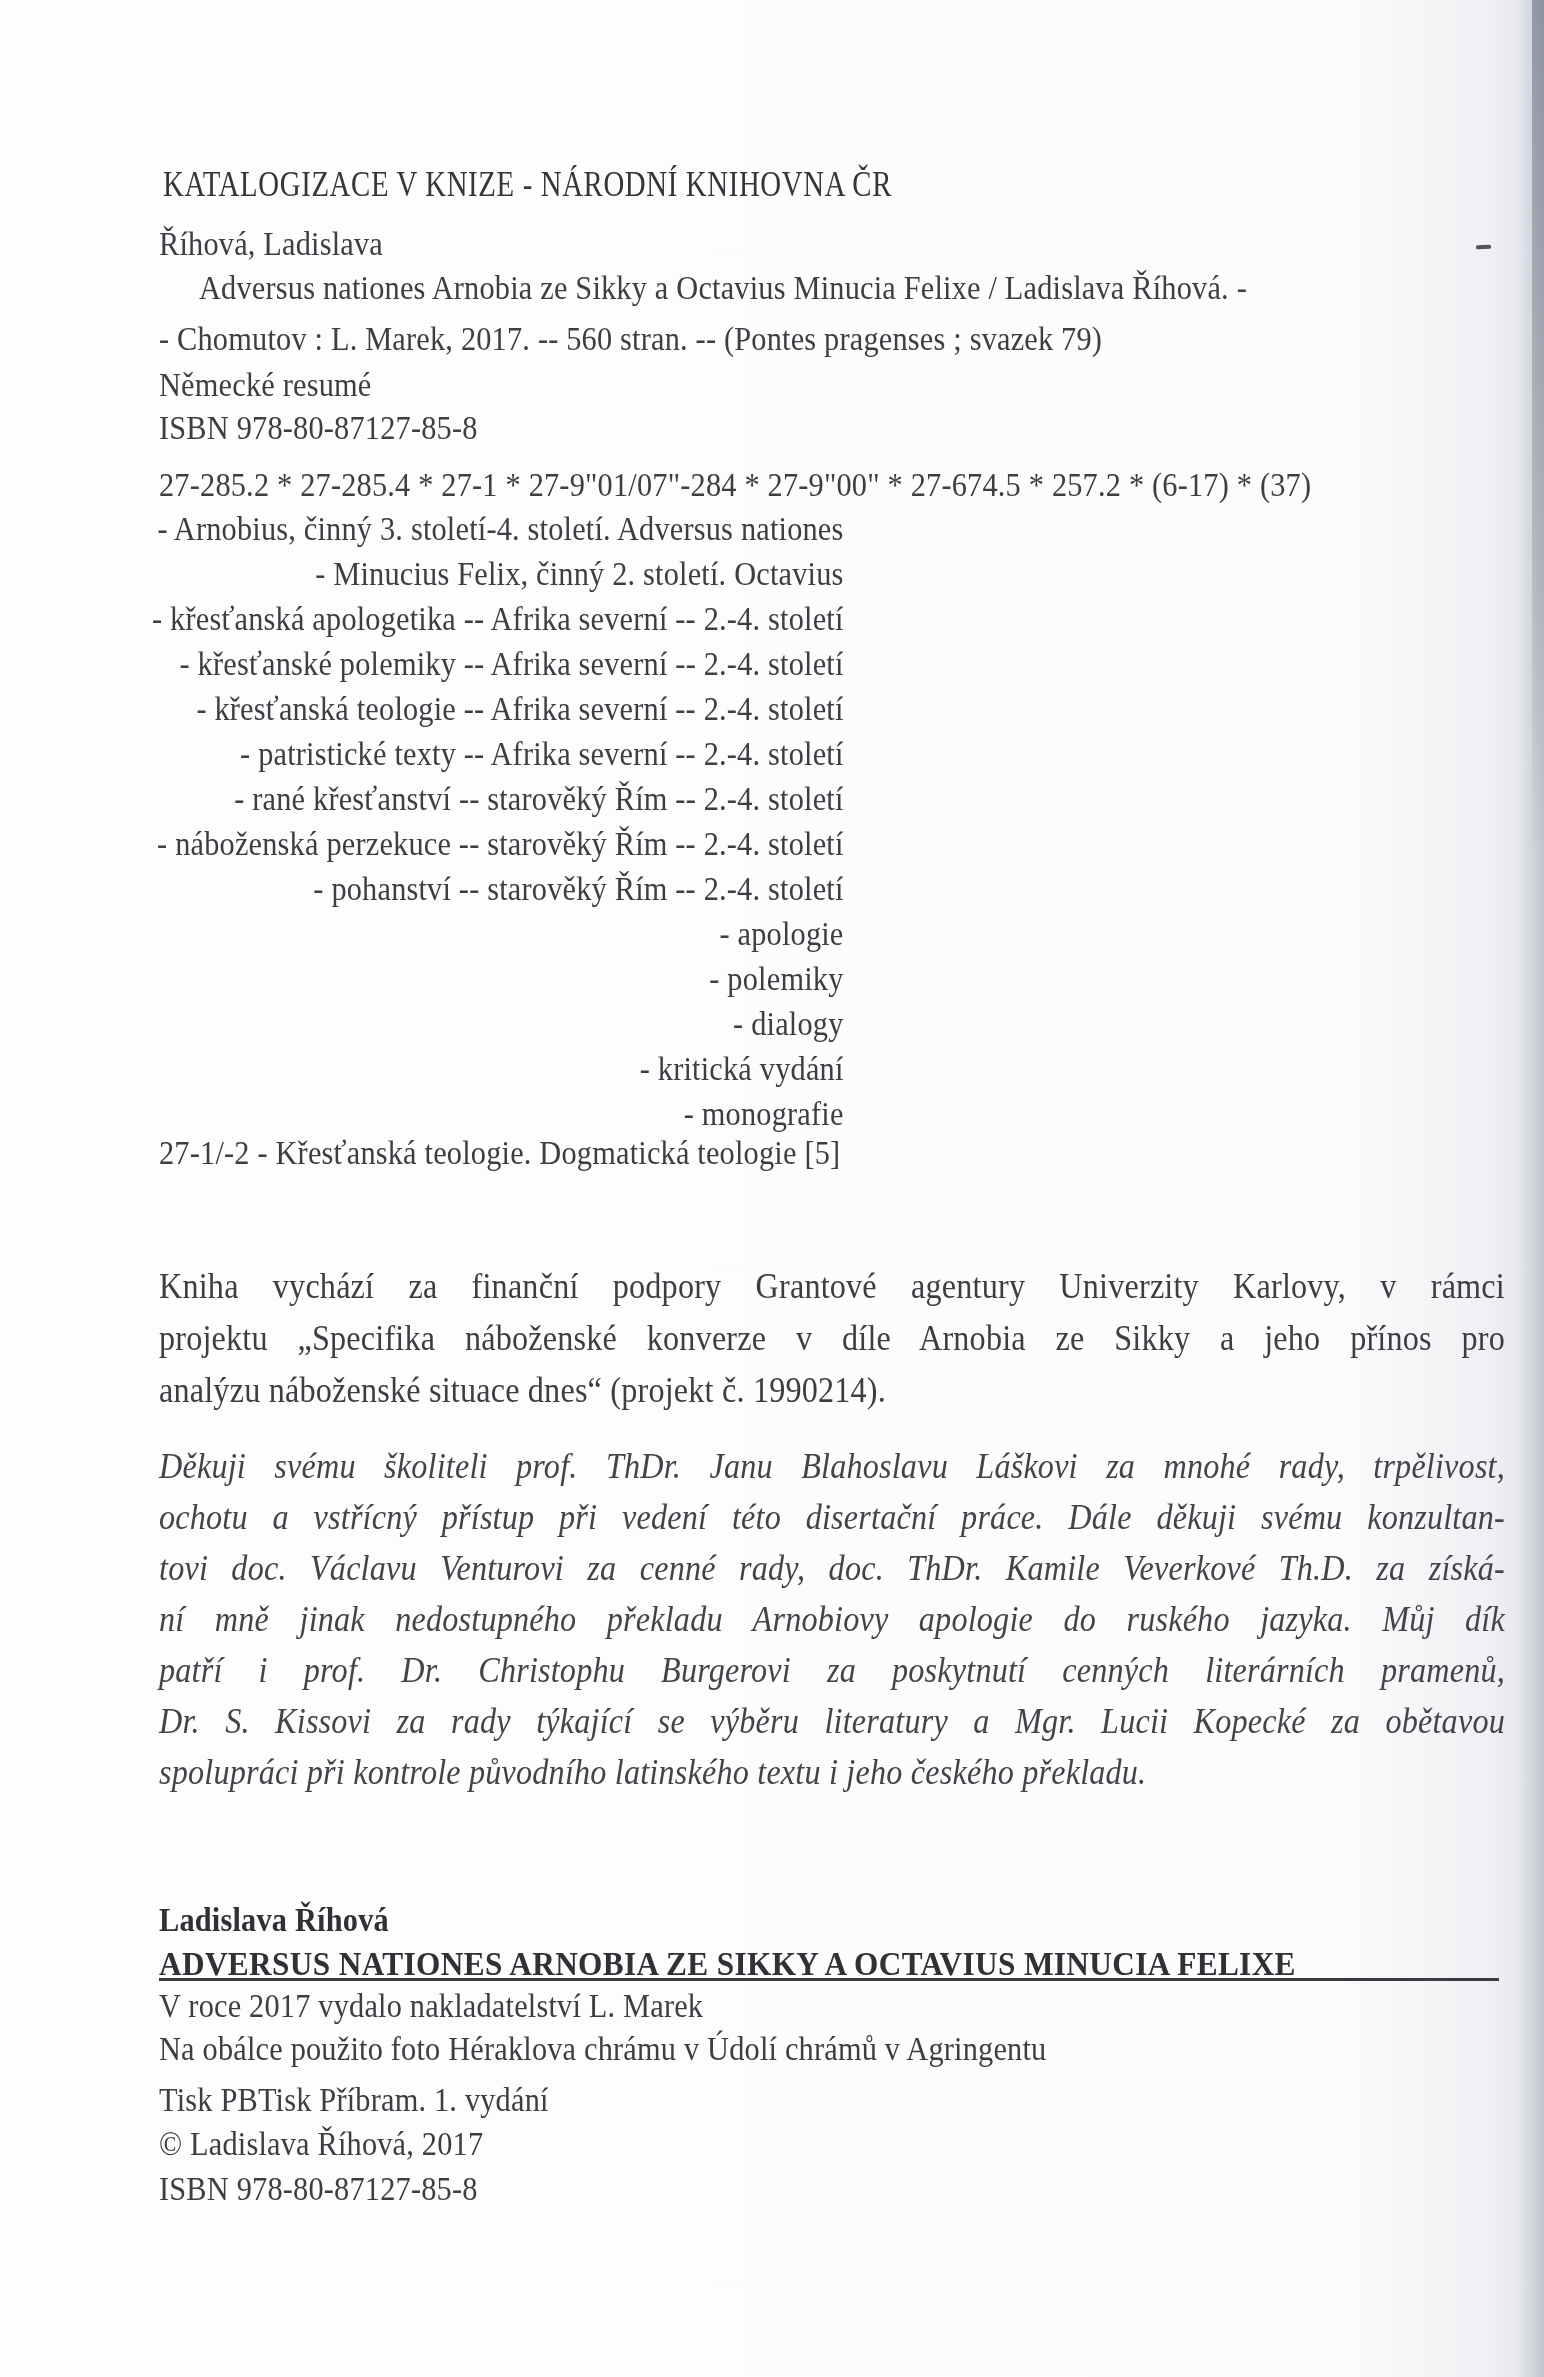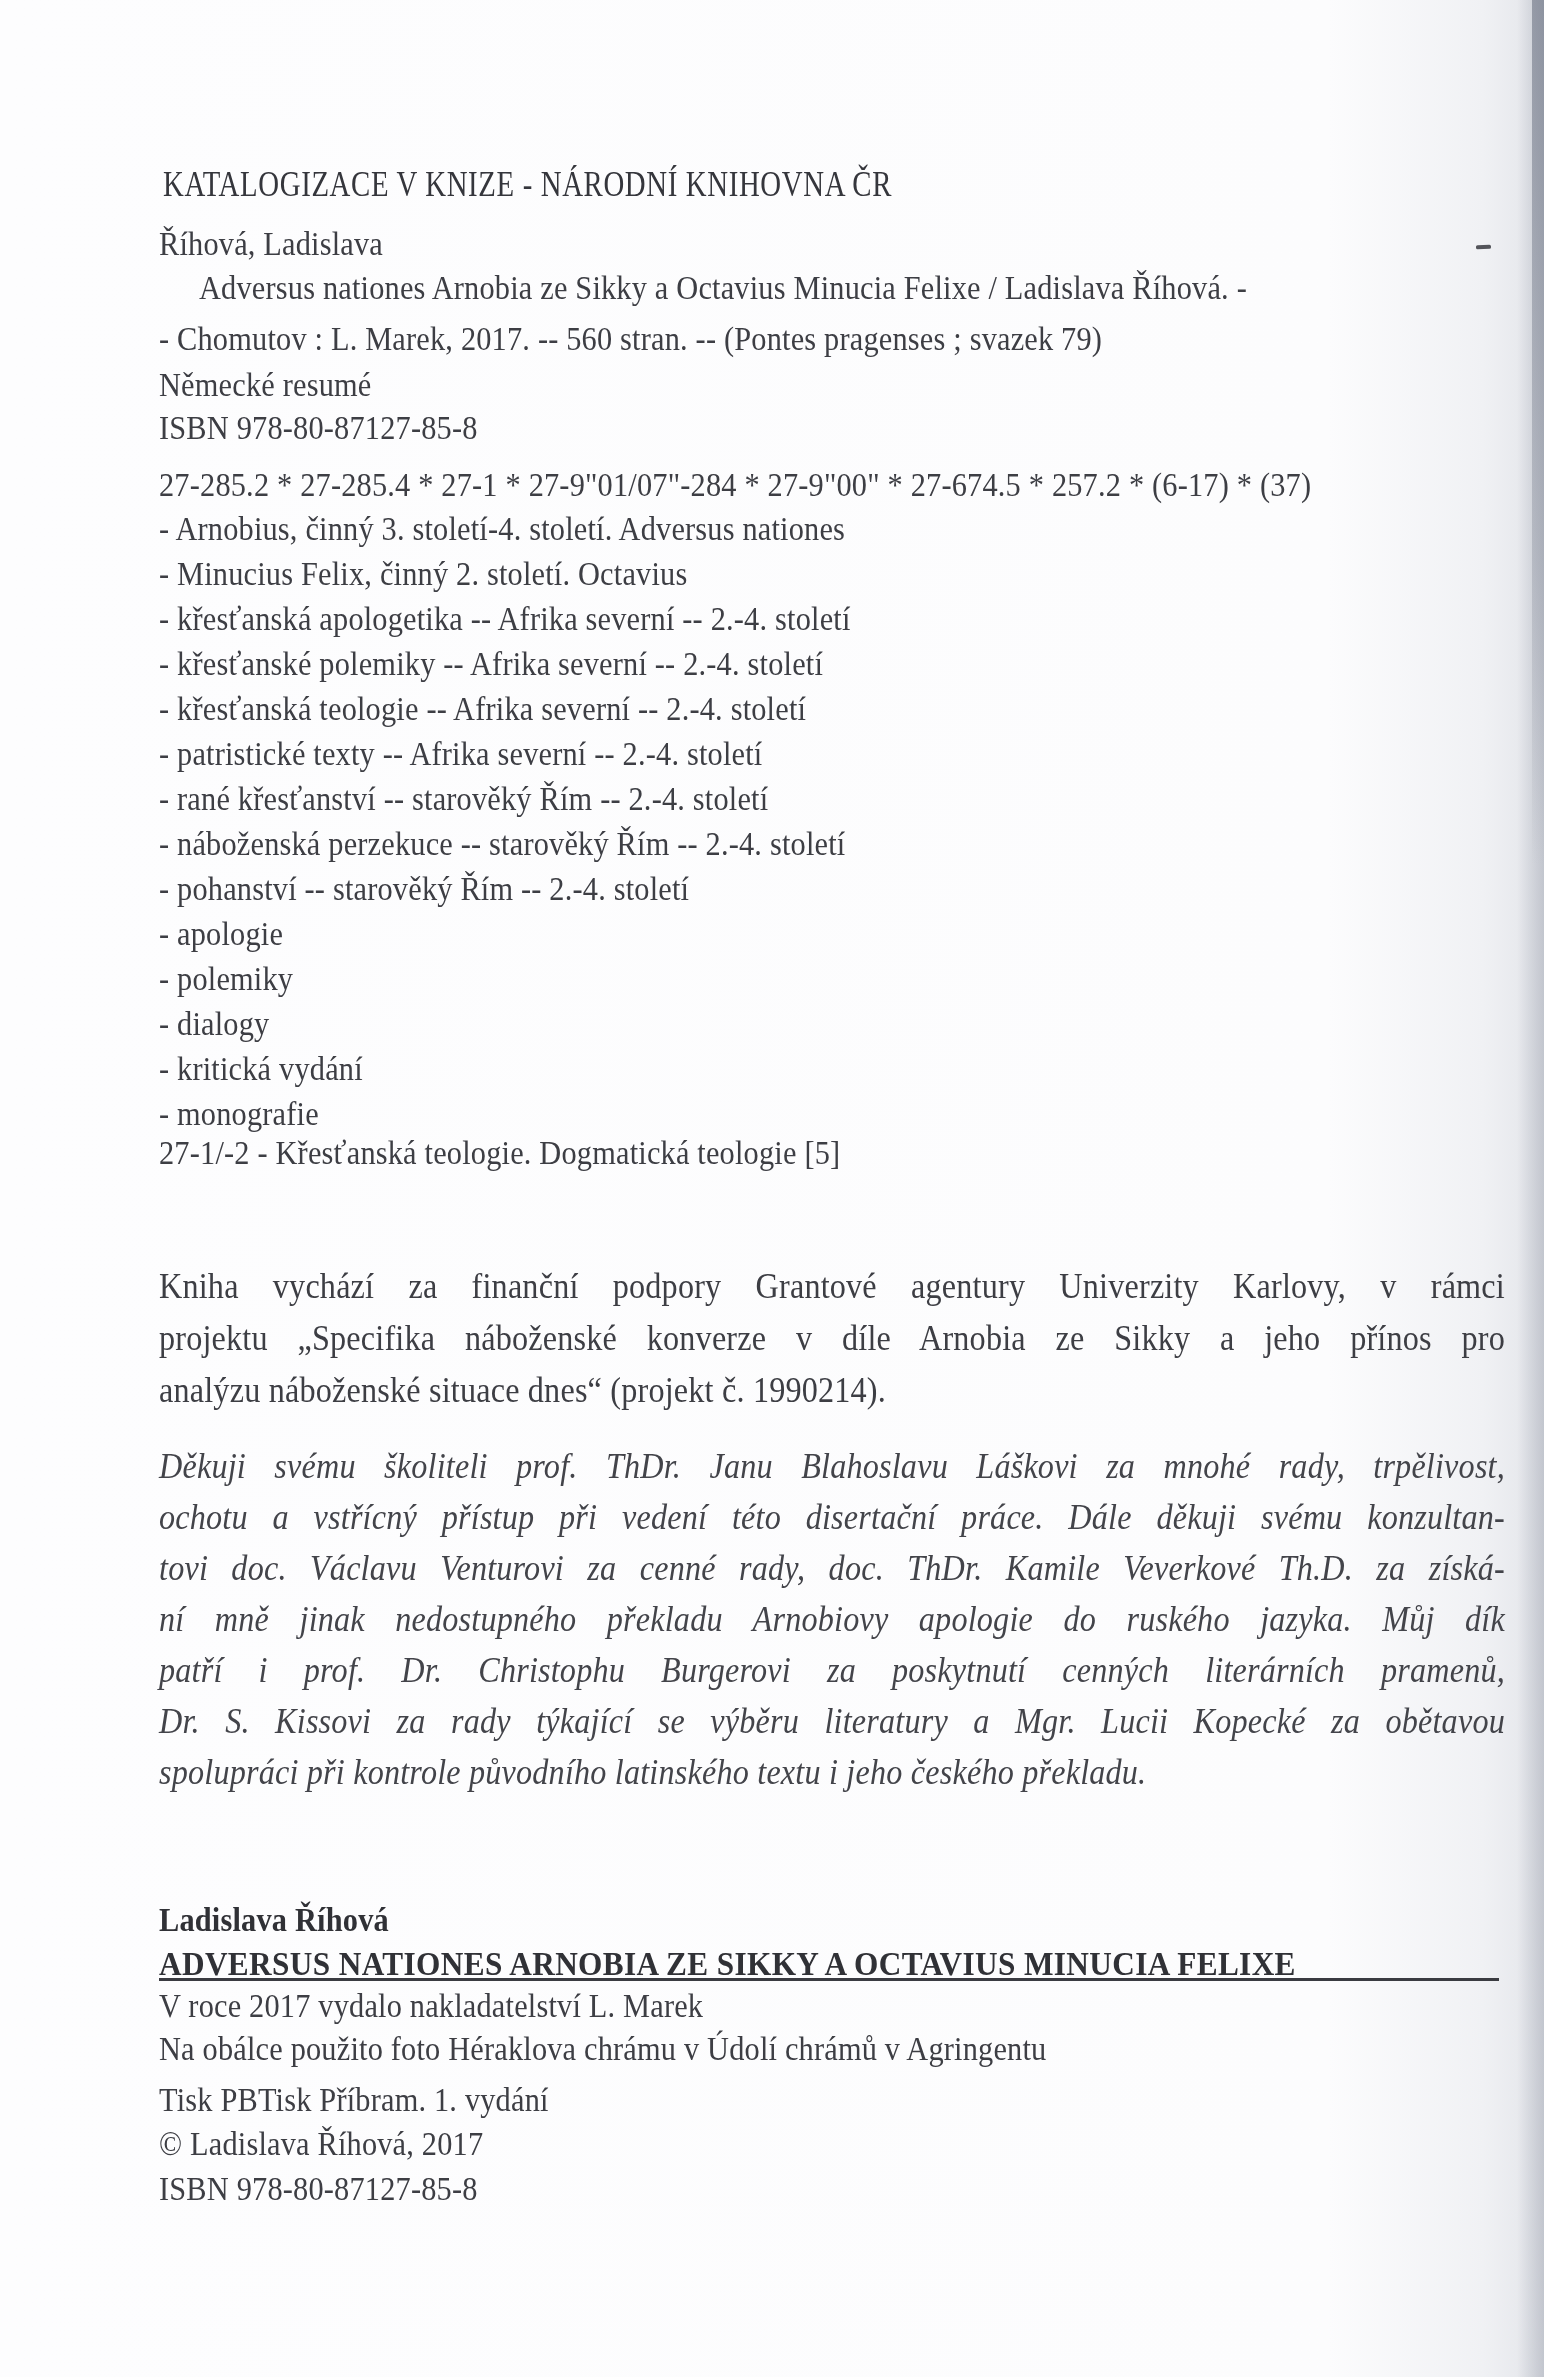--- a/index.html
+++ b/index.html
@@ -90,21 +90,21 @@
   <div class="abs line indent" style="top:266px;">Adversus nationes Arnobia ze Sikky a Octavius Minucia Felixe / Ladislava Říhová. -</div>
 
   <div class="abs line" style="left:159px; top:317px;">- Chomutov : L. Marek, 2017. -- 560 stran. -- (Pontes pragenses ; svazek 79)</div>
 
   <div class="abs line" style="left:159px; top:363px;">Německé resumé</div>
 
   <div class="abs line" style="left:159px; top:406px;">ISBN 978-80-87127-85-8</div>
 
   <div class="abs line" style="left:159px; top:463px;">27-285.2 * 27-285.4 * 27-1 * 27-9"01/07"-284 * 27-9"00" * 27-674.5 * 257.2 * (6-17) * (37)</div>
 
-  <div class="abs subjects" style="left:159px; top:507px;">
+  <div class="abs subjects" style="left:152px; top:507px;text-align:right;">
     <div class="line">- Arnobius, činný 3. století-4. století. Adversus nationes</div>
     <div class="line">- Minucius Felix, činný 2. století. Octavius</div>
     <div class="line">- křesťanská apologetika -- Afrika severní -- 2.-4. století</div>
     <div class="line">- křesťanské polemiky -- Afrika severní -- 2.-4. století</div>
     <div class="line">- křesťanská teologie -- Afrika severní -- 2.-4. století</div>
     <div class="line">- patristické texty -- Afrika severní -- 2.-4. století</div>
     <div class="line">- rané křesťanství -- starověký Řím -- 2.-4. století</div>
     <div class="line">- náboženská perzekuce -- starověký Řím -- 2.-4. století</div>
     <div class="line">- pohanství -- starověký Řím -- 2.-4. století</div>
     <div class="line">- apologie</div>

